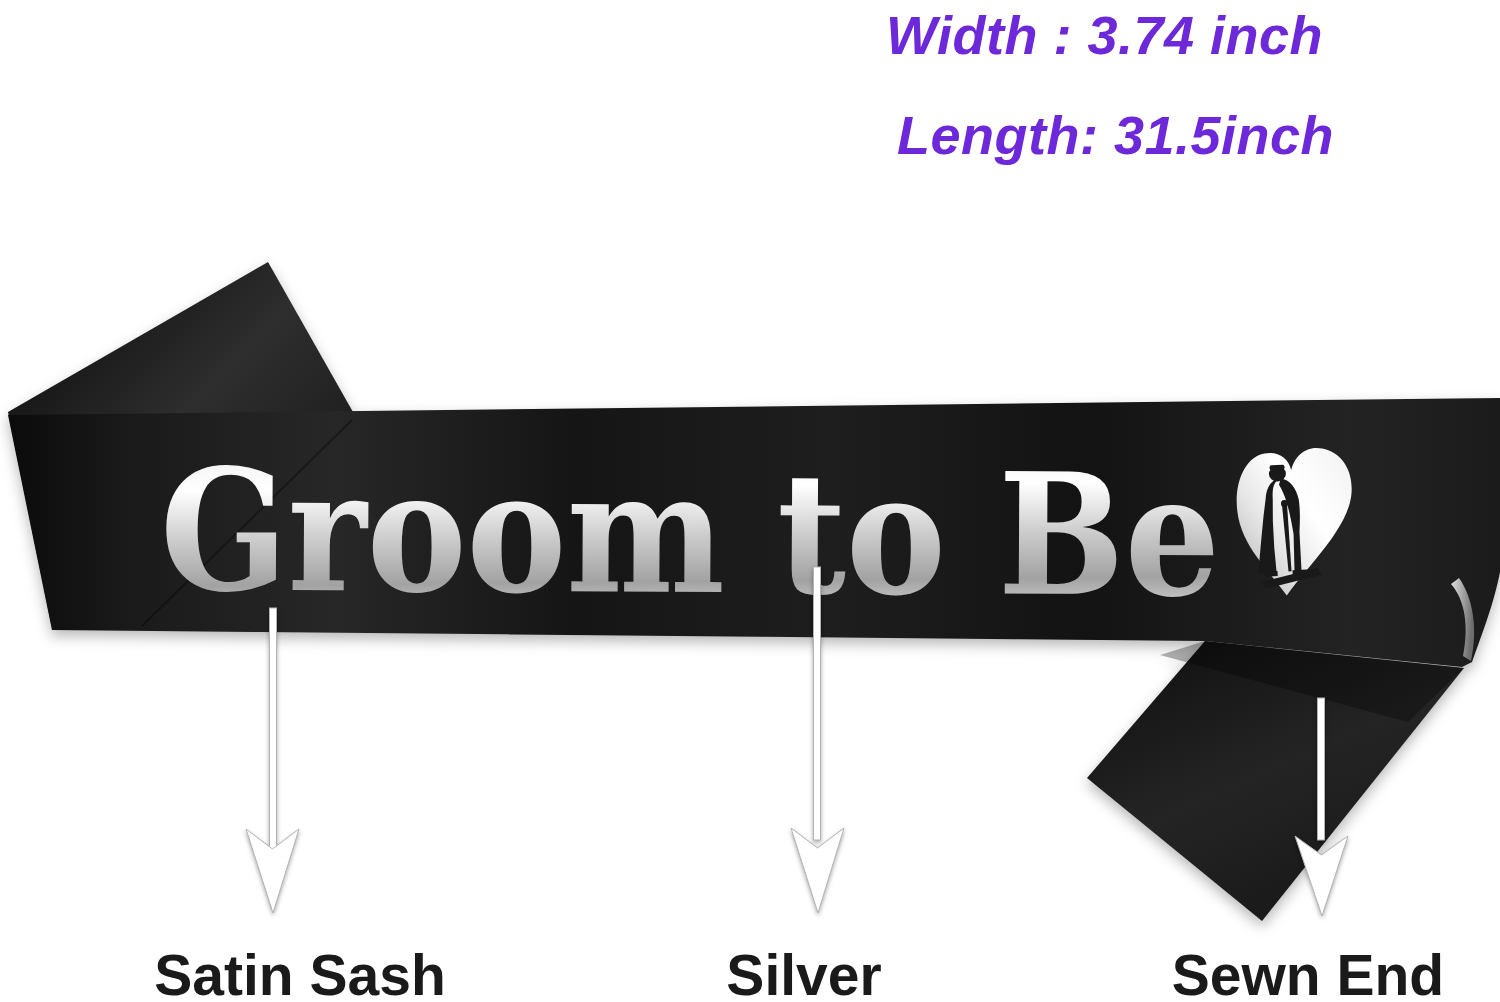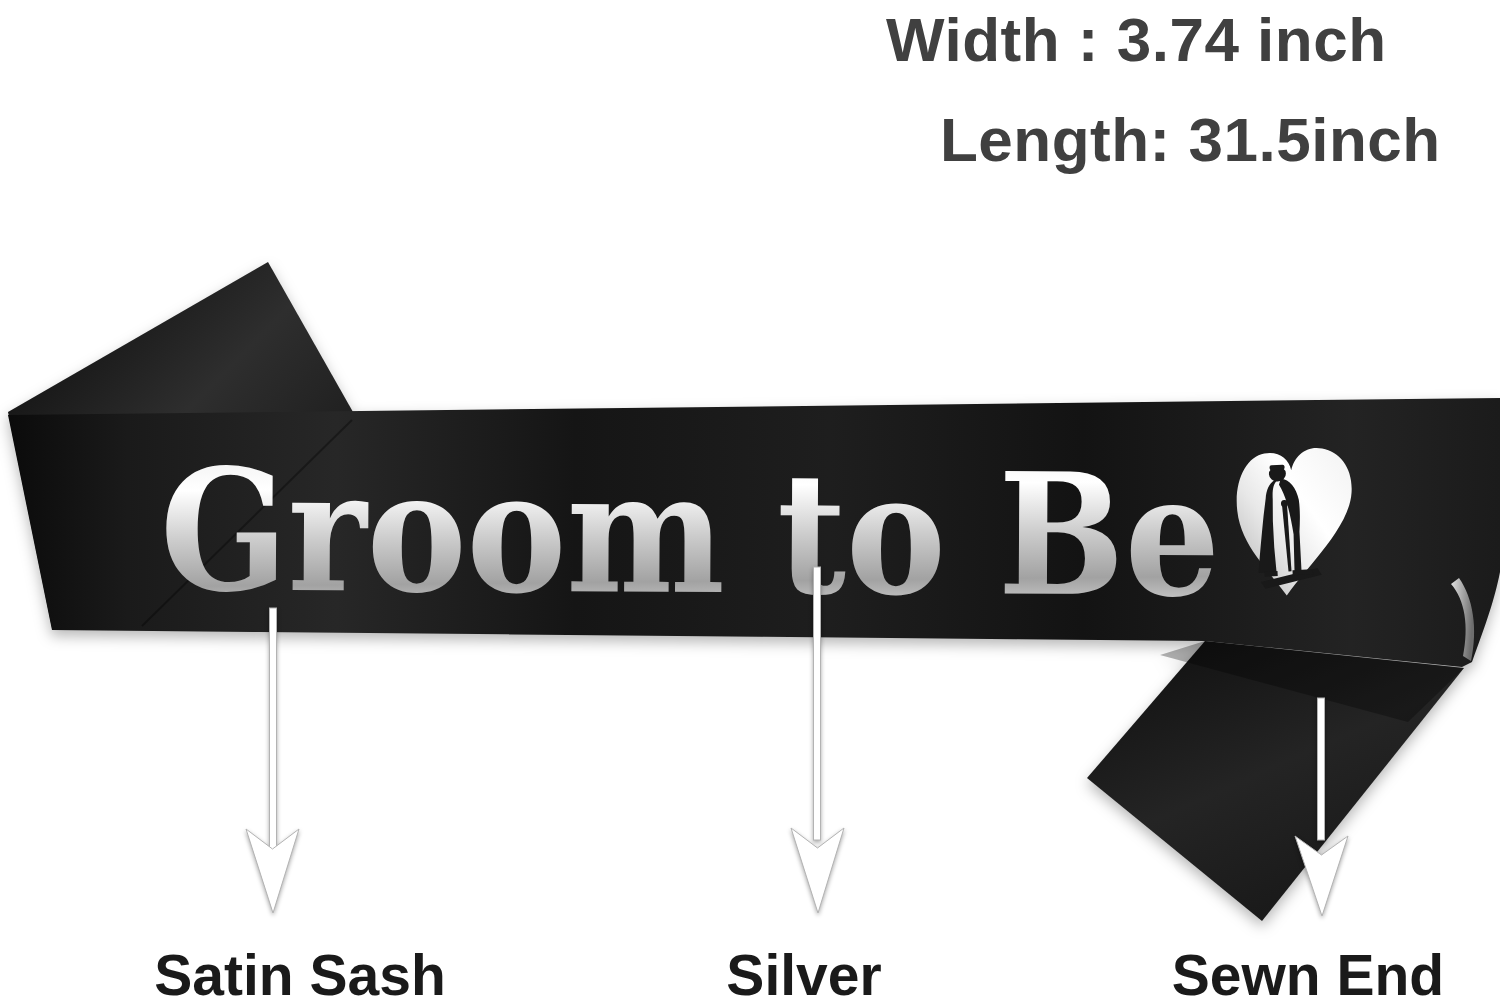--- a/index.html
+++ b/index.html
@@ -5,28 +5,29 @@
   html,body{margin:0;padding:0;background:#ffffff;}
   .canvas{
     position:relative;
     width:1500px;height:1002px;
     background:#ffffff;
     overflow:hidden;
     font-family:"Liberation Sans", sans-serif;
   }
   .dim-label{
     position:absolute;
-    font-size:62px;
+    font-size:54px;
     font-weight:600;
-    color:#404040;
+    color:#6d28d9;
     letter-spacing:0.5px;
     white-space:nowrap;
+    font-style:italic;
   }
   .dim-width{left:886px;top:4px;}
-  .dim-length{left:940px;top:104px;}
+  .dim-length{left:897px;top:104px;}
   .callout-label{
     position:absolute;
     top:942px;
     transform:translateX(-50%);
     font-size:57px;
     font-weight:600;
     color:#1a1a1a;
     white-space:nowrap;
   }
   .callout-satin{left:300px;}

